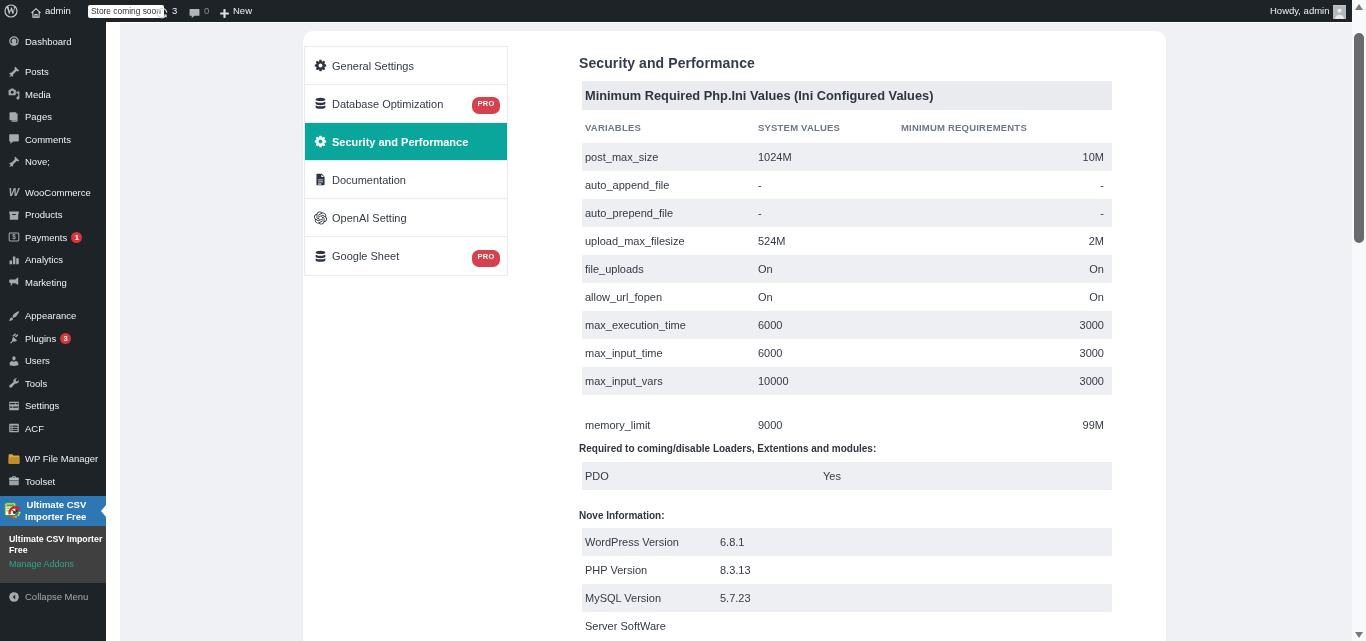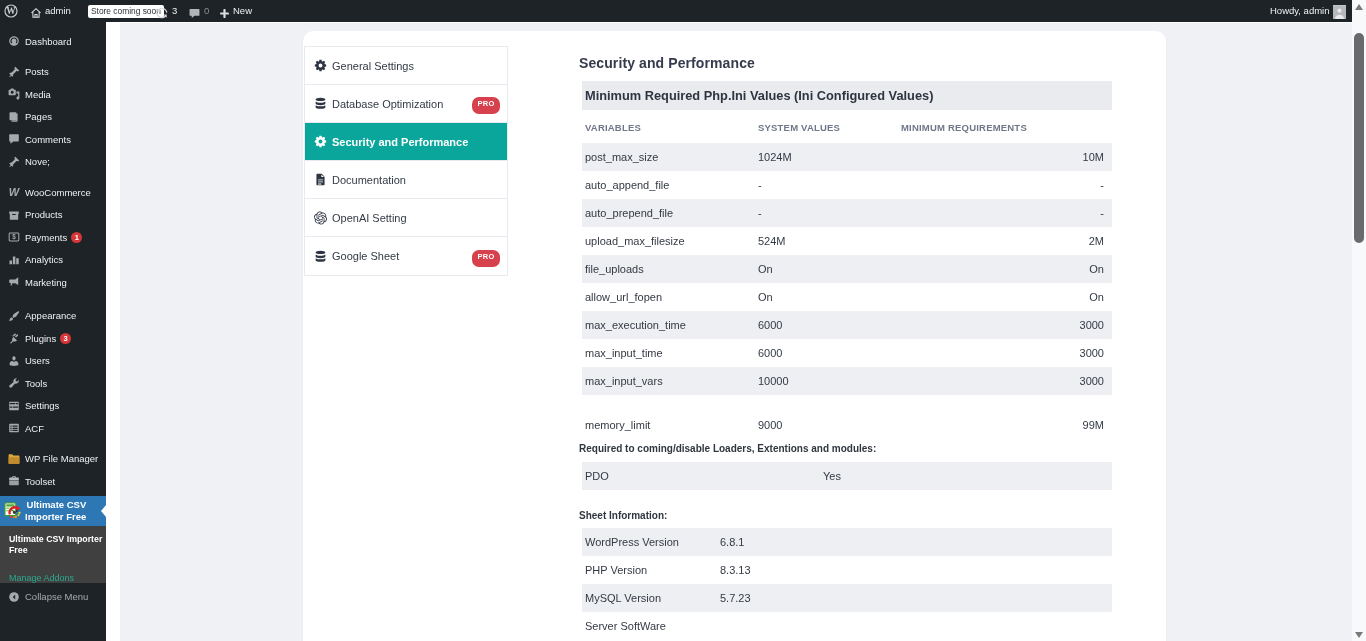--- a/index.html
+++ b/index.html
@@ -34,21 +34,21 @@
   margin-left:4px; padding:0 1px; font-weight:bold; }
 .sep { height:8px; }
 #csvactive { position:relative; background:#2d77b5; color:#fff; height:30px;
   display:flex; align-items:center;text-align:right; }
 #csvactive .lbl { font-size:9.5px; font-weight:bold; line-height:11.5px; }
 #csvactive .arrow { position:absolute; right:0; top:50%; margin-top:-6px; width:0; height:0;
   border-top:6px solid transparent; border-bottom:6px solid transparent;
   border-right:5px solid #ffffff; }
 #csvsub { background:#404040; padding:8px 0 8px 9px; height:57px; }
 #csvsub .t1 { color:#fff; font-weight:bold; font-size:8.8px; line-height:11.5px; white-space:nowrap; }
-#csvsub .t2 { color:#2aa98e; font-size:9px; margin-top:16px; }
+#csvsub .t2 { color:#2aa98e; font-size:9px; margin-top:2px; }
 
 
 #content { position:absolute; left:106px; top:22px; width:1246px; height:619px; background:#fff; }
 #gray { position:absolute; left:14px; top:1px; width:1232px; height:618px; background:#f0f1f5; }
 #card { position:absolute; left:197px; top:9px; width:863px; height:640px; background:#fff;
   border-radius:10px; box-shadow:0 1px 3px rgba(0,0,0,0.04); }
 
 
 #navbox { position:absolute; left:1px; top:15px; width:204px; background:#fff;
   border:1px solid #e7eaee; }
@@ -427,21 +427,21 @@
           <span class="c2">9000</span>
           <span class="c3">99M</span>
         </div>
 
       <div class="sect" style="top:412px;">Required to coming/disable Loaders, Extentions and modules:</div>
       <div class="row g" style="top:431px;">
           <span class="c1">PDO</span>
           <span style="position:absolute;left:241px;">Yes</span>
         </div>
 
-      <div class="sect" style="top:479px;">Sheet Information:</div>
+      <div class="sect" style="top:479px;">Nove Information:</div>
       <div class="row g" style="top:497px;">
           <span class="c1">WordPress Version</span>
           <span style="position:absolute;left:138px;">6.8.1</span>
         </div>
       <div class="row" style="top:525px;">
           <span class="c1">PHP Version</span>
           <span style="position:absolute;left:138px;">8.3.13</span>
         </div>
       <div class="row g" style="top:553px;">
           <span class="c1">MySQL Version</span>

